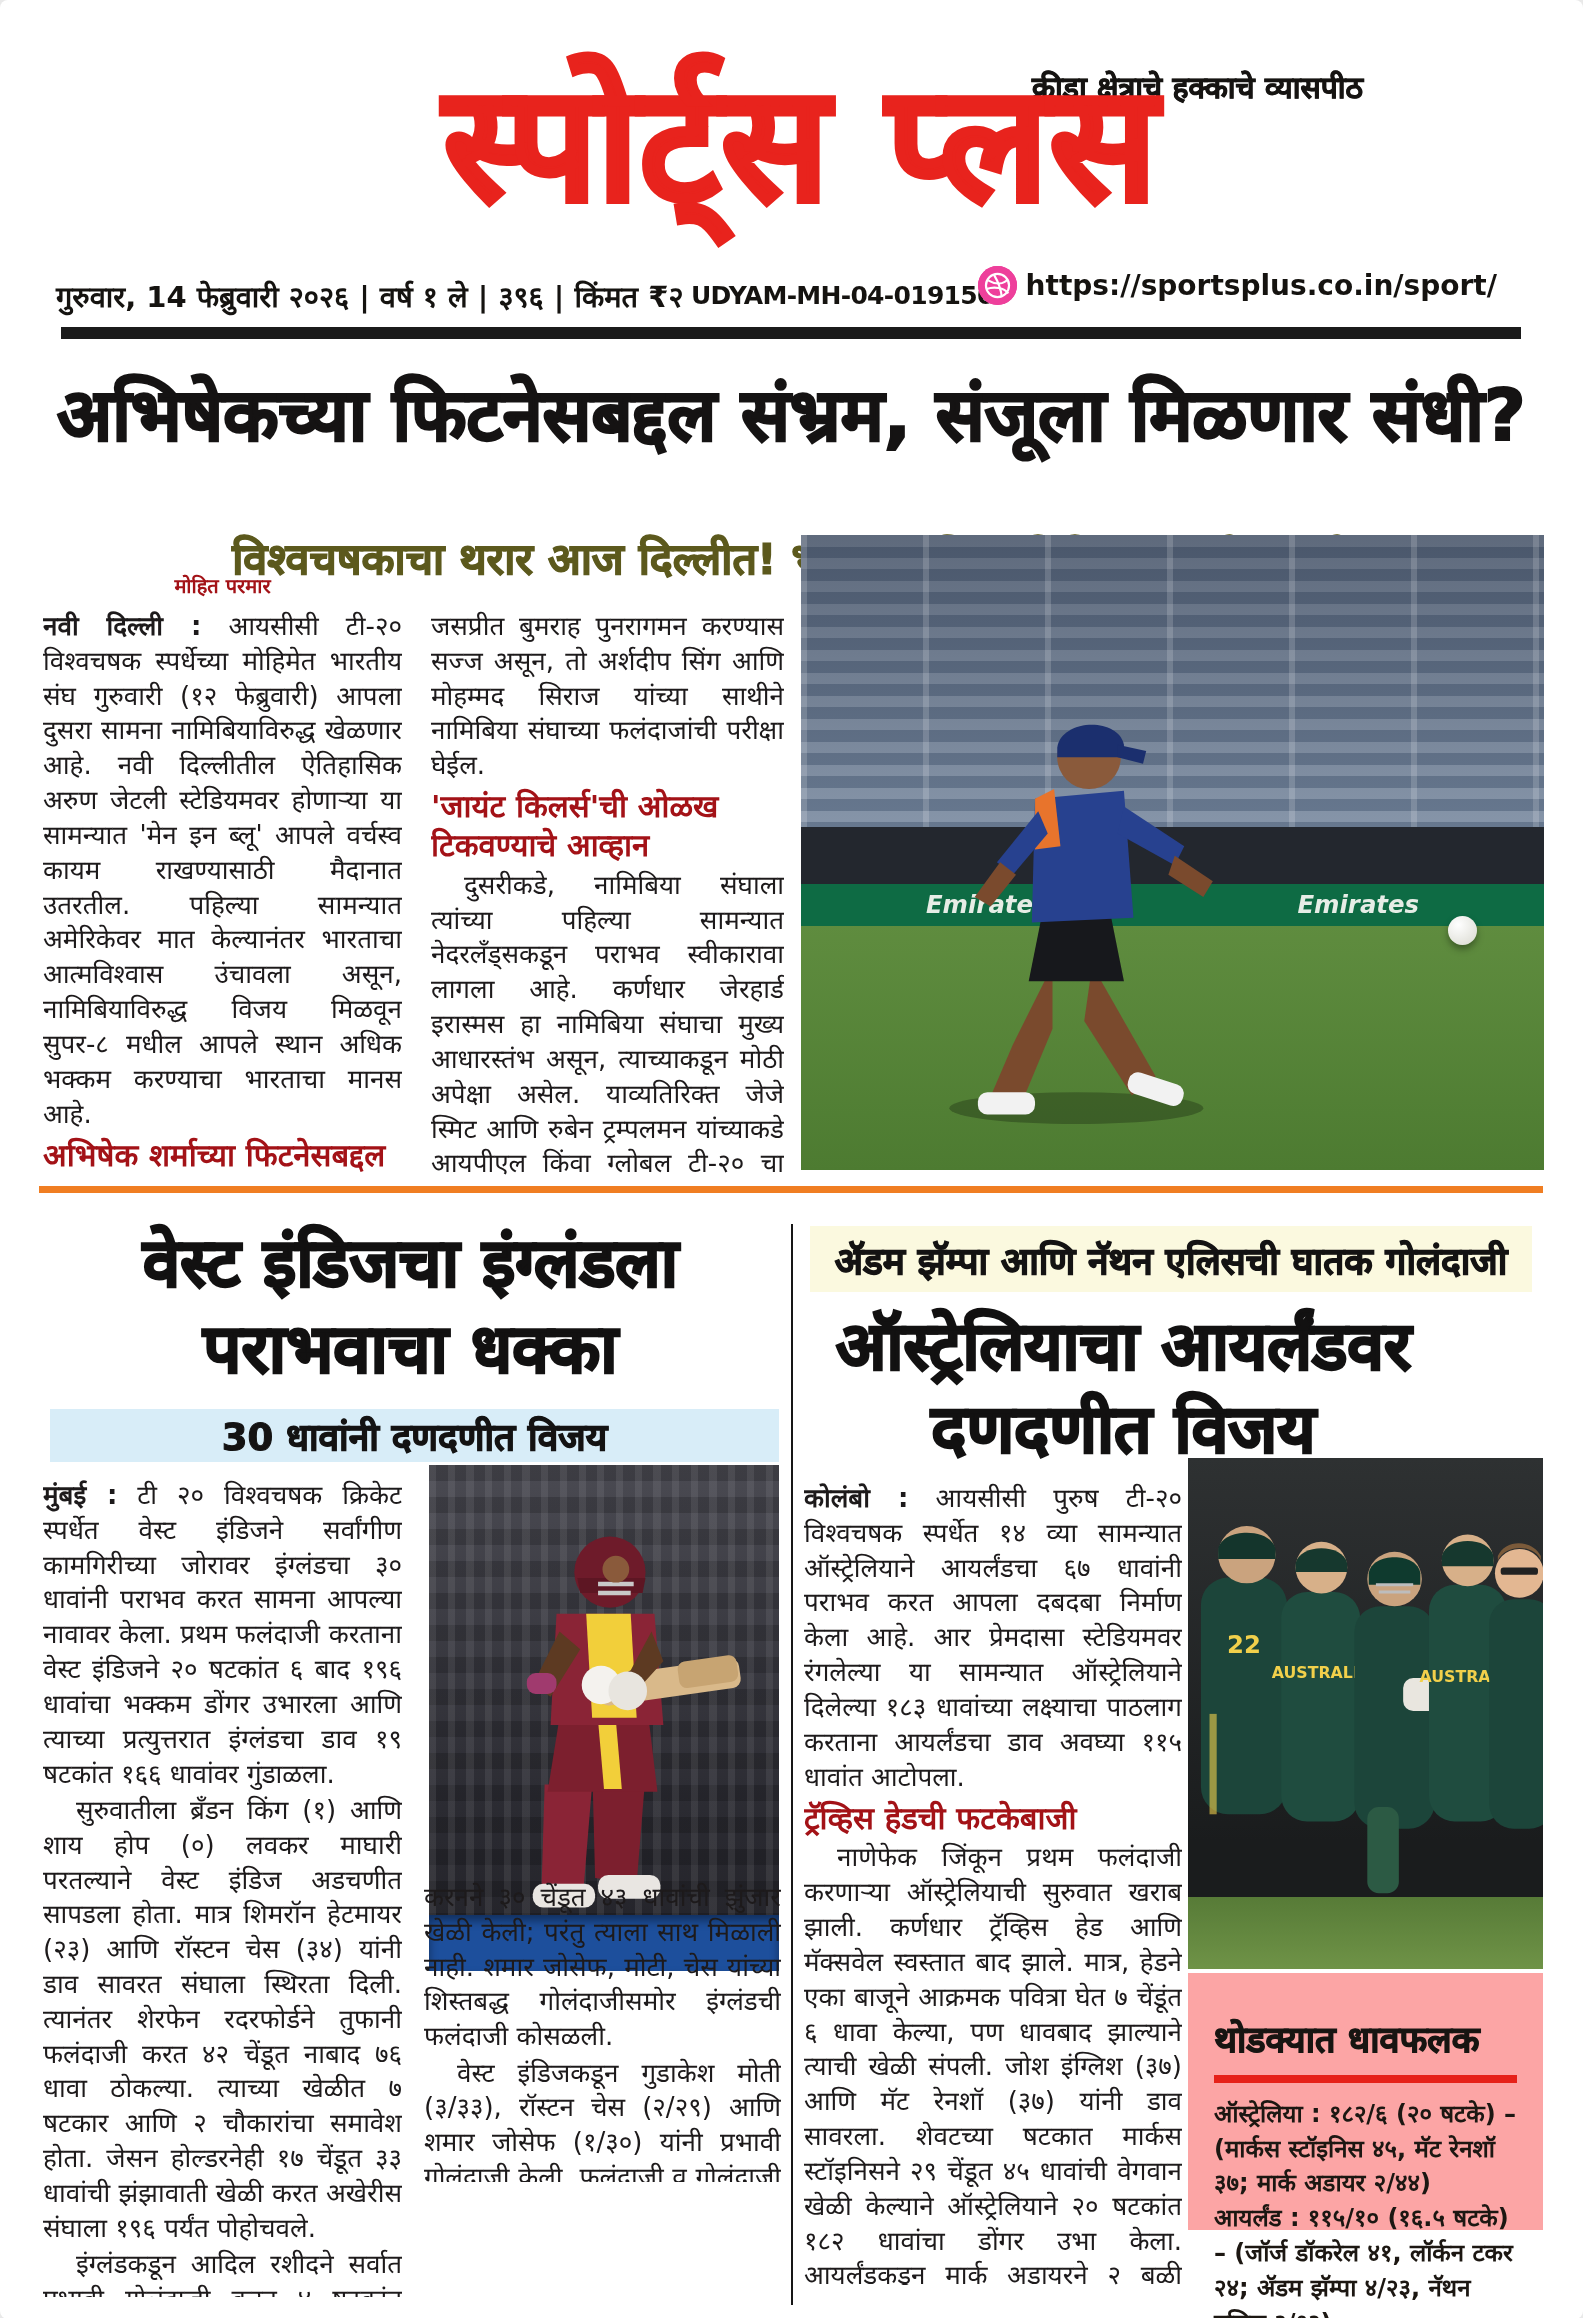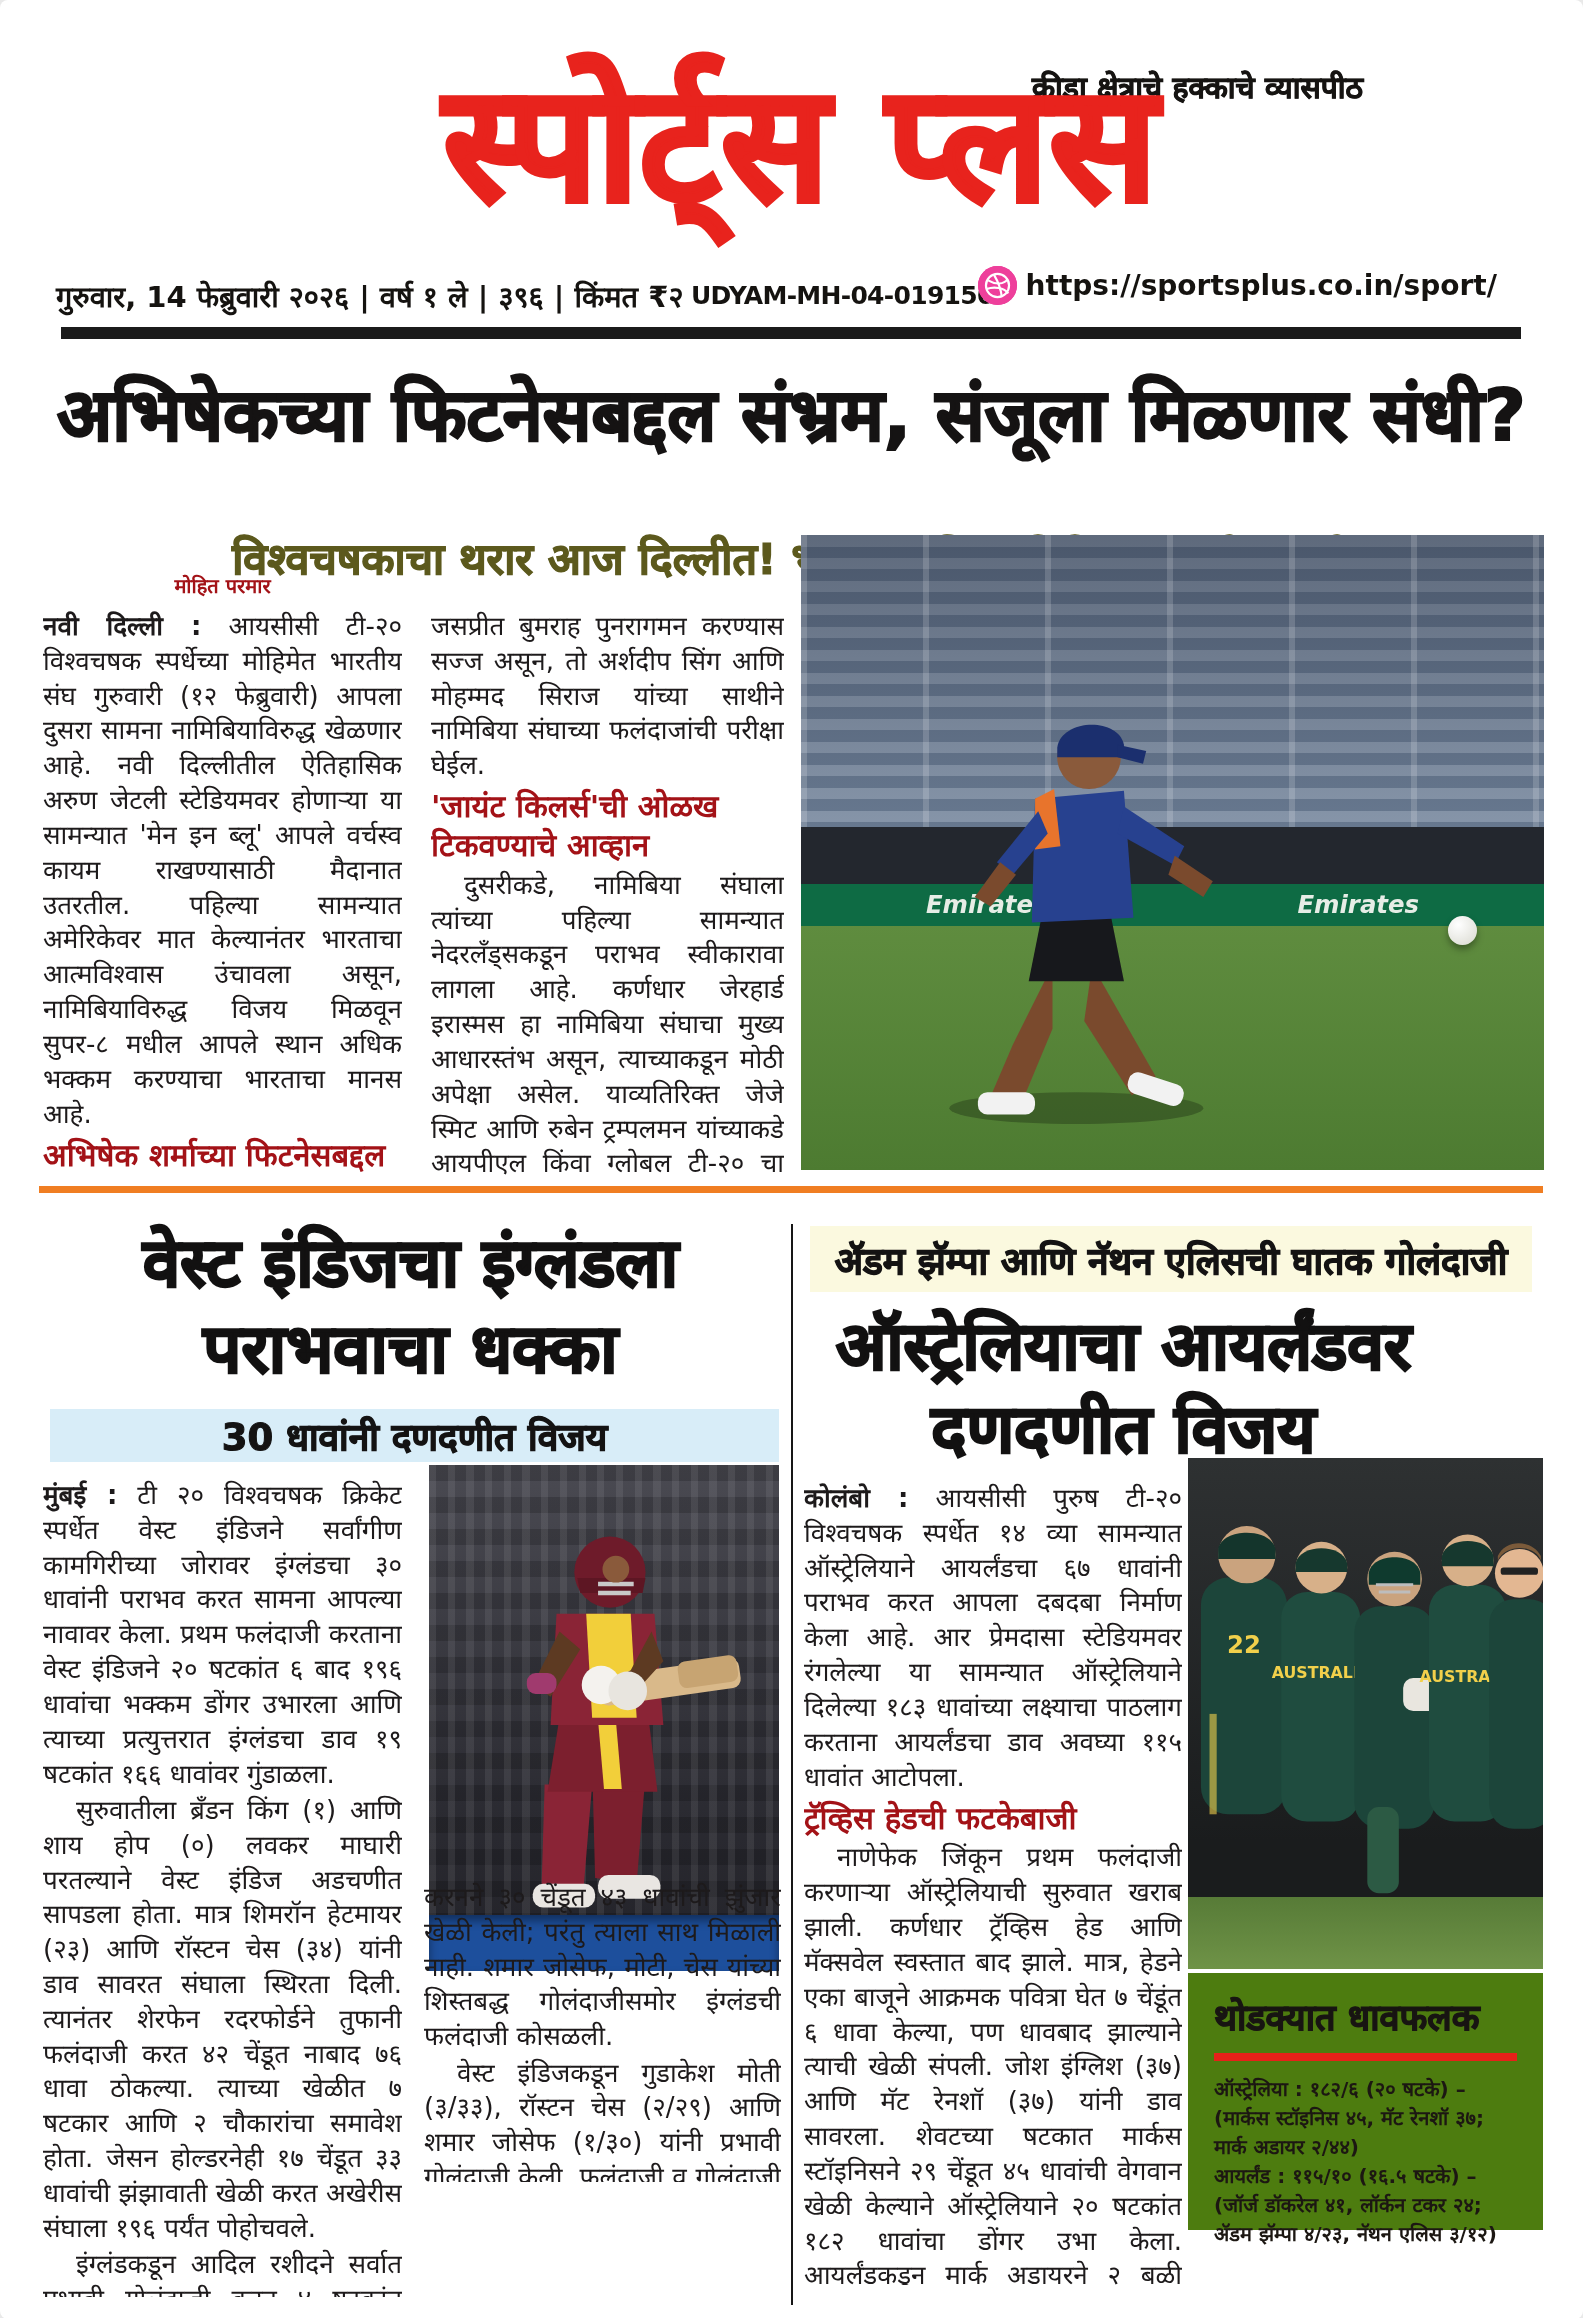--- a/index.html
+++ b/index.html
@@ -81,25 +81,25 @@
   .aus-headline{top:1305px;left:804px;width:639px;text-align:center;font-size:66px;line-height:1.26;
                 font-weight:900;color:#121111;-webkit-text-stroke:2.2px #121111;}
   .aus-col{top:1481px;left:804px;width:378px;height:804px;}
 
   .aus-photo{top:1458px;left:1188px;width:355px;height:511px;overflow:hidden;
      background:linear-gradient(180deg,#2e3132,#1a1c1d 75%);}
   .aus-grass{position:absolute;bottom:0;left:0;width:100%;height:14%;
      background:linear-gradient(180deg,#577b37,#6f9347);}
   .aus-players{position:absolute;left:0;top:8%;width:100%;height:82%;}
 
-  .scorebox{top:1973px;left:1188px;width:355px;height:257px;background:#4d7c0f;box-sizing:border-box;
-            padding:19px 26px;}
+  .scorebox{top:1973px;left:1188px;width:355px;height:257px;background:#fca5a5;box-sizing:border-box;
+            padding:41px 26px;}
   .scorebox h3{margin:0;font-size:36px;font-weight:900;color:#181512;-webkit-text-stroke:1.1px #181512;}
   .score-rule{width:100%;height:8px;background:#e62119;margin:11.5px 0 14.4px 0;}
-  .scorebox p{margin:0;font-size:20px;line-height:1.45;font-weight:700;color:#1c1712;}
+  .scorebox p{margin:0;font-size:24px;line-height:1.45;font-weight:700;color:#1c1712;}
 </style>
 </head>
 <body>
 
 <div class="page">
 
   <div class="abs tagline">क्रीडा क्षेत्राचे हक्काचे व्यासपीठ</div>
   <div class="abs masthead">स्पोर्ट्स प्लस</div>
   <div class="abs dateline">गुरुवार, 14 फेब्रुवारी २०२६ | वर्ष १ ले | ३९६ | किंमत ₹२</div>
   <div class="abs udyam">UDYAM-MH-04-0191509</div>

